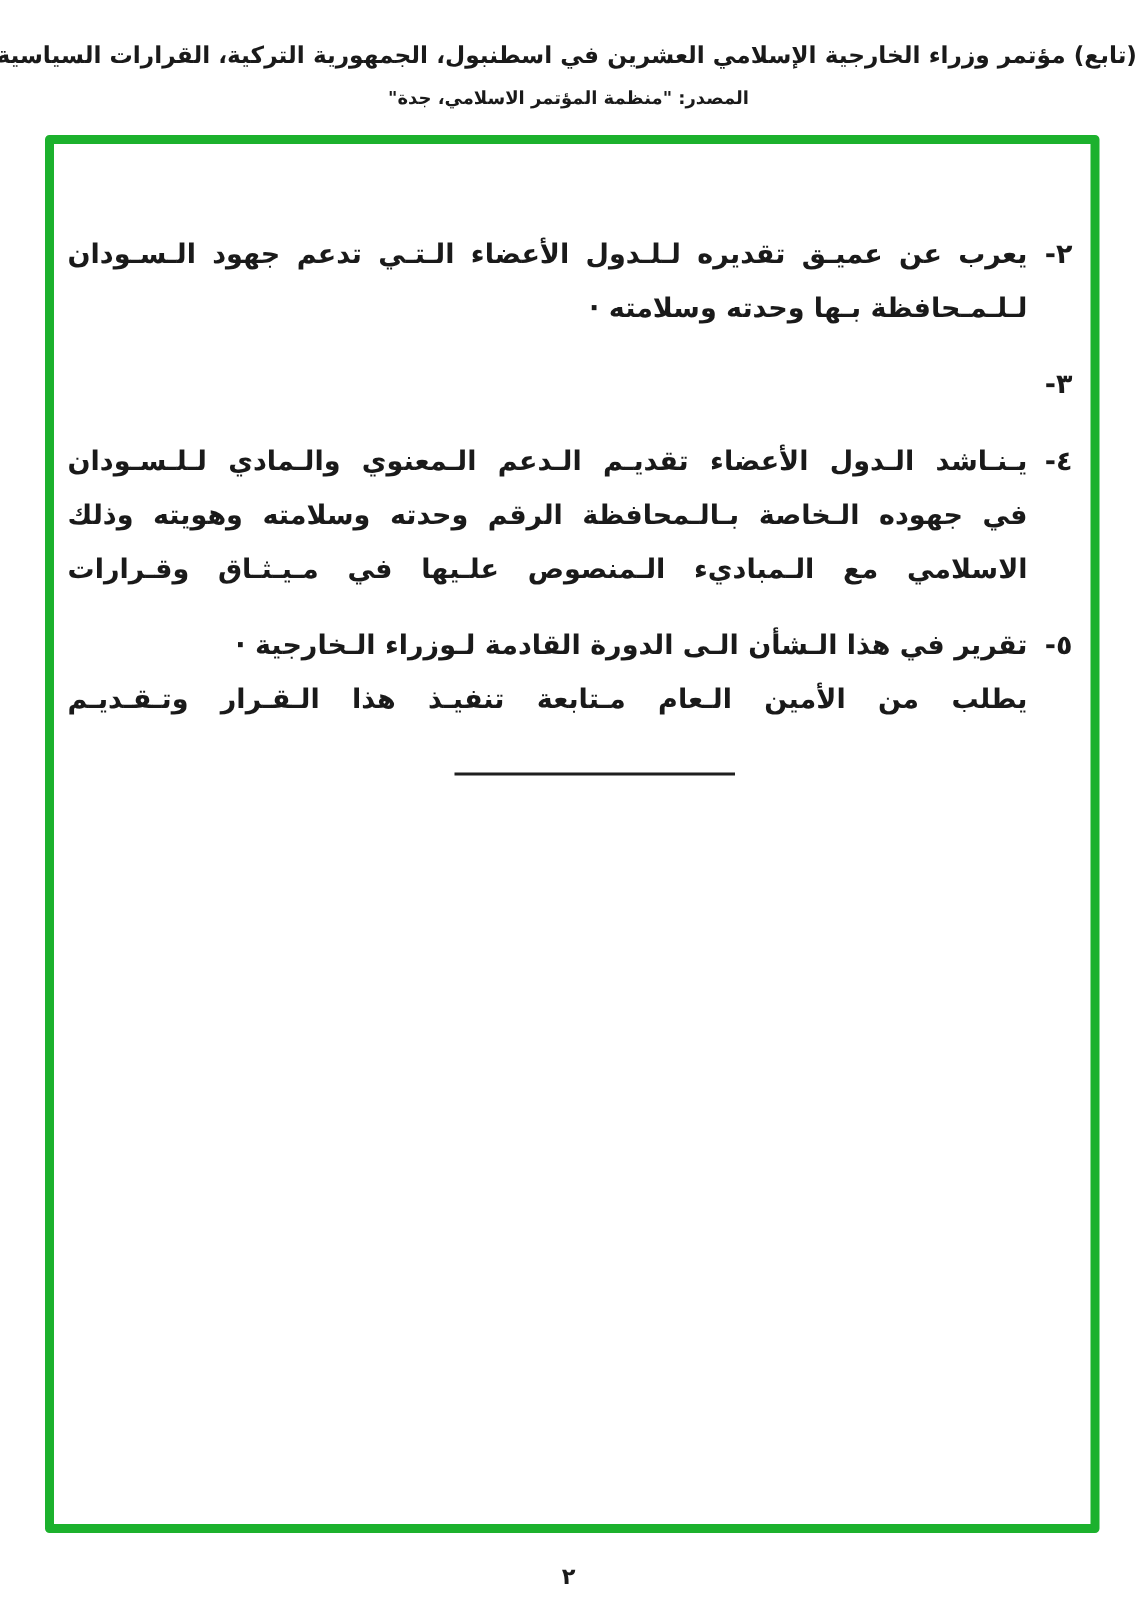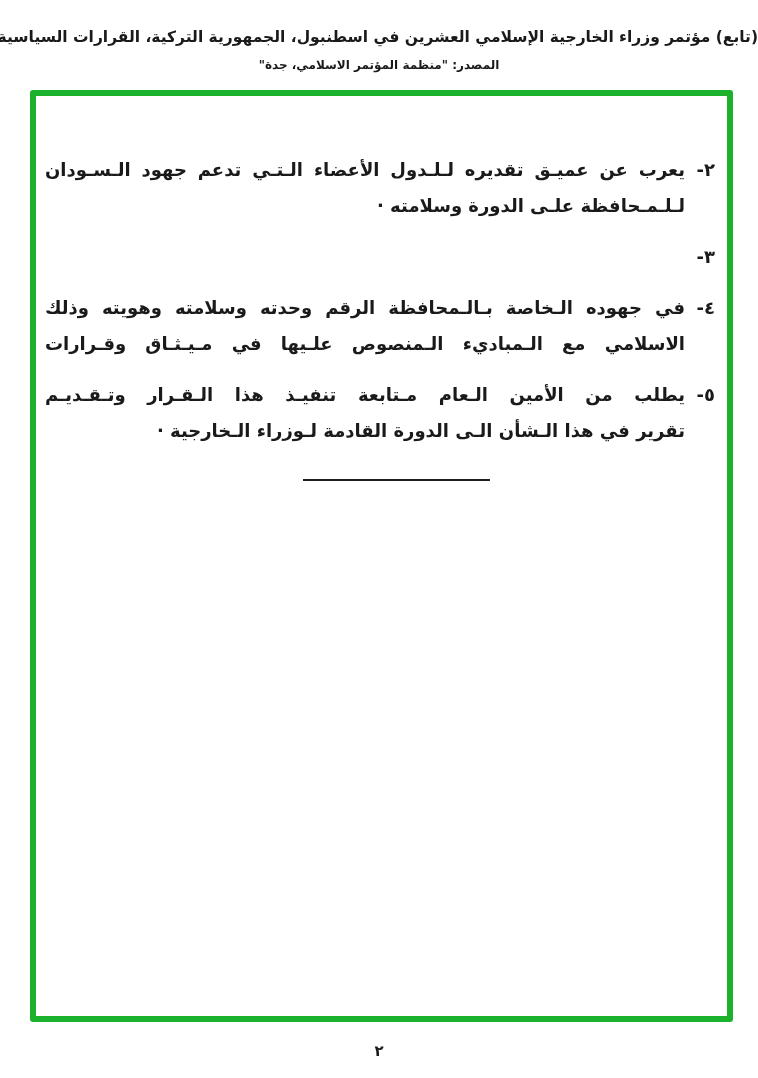--- a/index.html
+++ b/index.html
@@ -71,43 +71,44 @@
 
   <div class="header-source">المصدر: "منظمة المؤتمر الاسلامي، جدة"</div>
 
   <div class="doc-frame">
     <div class="doc-content">
 
       <div class="res-item">
         <div class="res-num">٢-</div>
         <div class="res-text">
           <div class="res-line justify">يعرب عن عميـق تقديره لـلـدول الأعضاء الـتـي تدعم جهود الـسـودان</div>
-          <div class="res-line">لـلـمـحافظة علـى الدورة وسلامته ·</div>
+          <div class="res-line">لـلـمـحافظة بـها وحدته وسلامته ·</div>
         </div>
       </div>
 
       <div class="res-item">
         <div class="res-num">٣-</div>
         <div class="res-text">
         </div>
       </div>
 
       <div class="res-item">
         <div class="res-num">٤-</div>
         <div class="res-text">
+          <div class="res-line justify">يـنـاشد الـدول الأعضاء تقديـم الـدعم الـمعنوي والـمادي لـلـسـودان</div>
           <div class="res-line justify">في جهوده الـخاصة بـالـمحافظة الرقم وحدته وسلامته وهويته وذلك</div>
           <div class="res-line justify">الاسلامي مع الـمباديء الـمنصوص علـيها في مـيـثـاق وقـرارات</div>
         </div>
       </div>
 
       <div class="res-item">
         <div class="res-num">٥-</div>
         <div class="res-text">
+          <div class="res-line">تقرير في هذا الـشأن الـى الدورة القادمة لـوزراء الـخارجية ·</div>
           <div class="res-line justify">يطلب من الأمين الـعام مـتابعة تنفيـذ هذا الـقـرار وتـقـديـم</div>
-          <div class="res-line">تقرير في هذا الـشأن الـى الدورة القادمة لـوزراء الـخارجية ·</div>
         </div>
       </div>
 
       <div class="divider"></div>
 
     </div>
   </div>
 
   <div class="page-number">٢</div>
 

